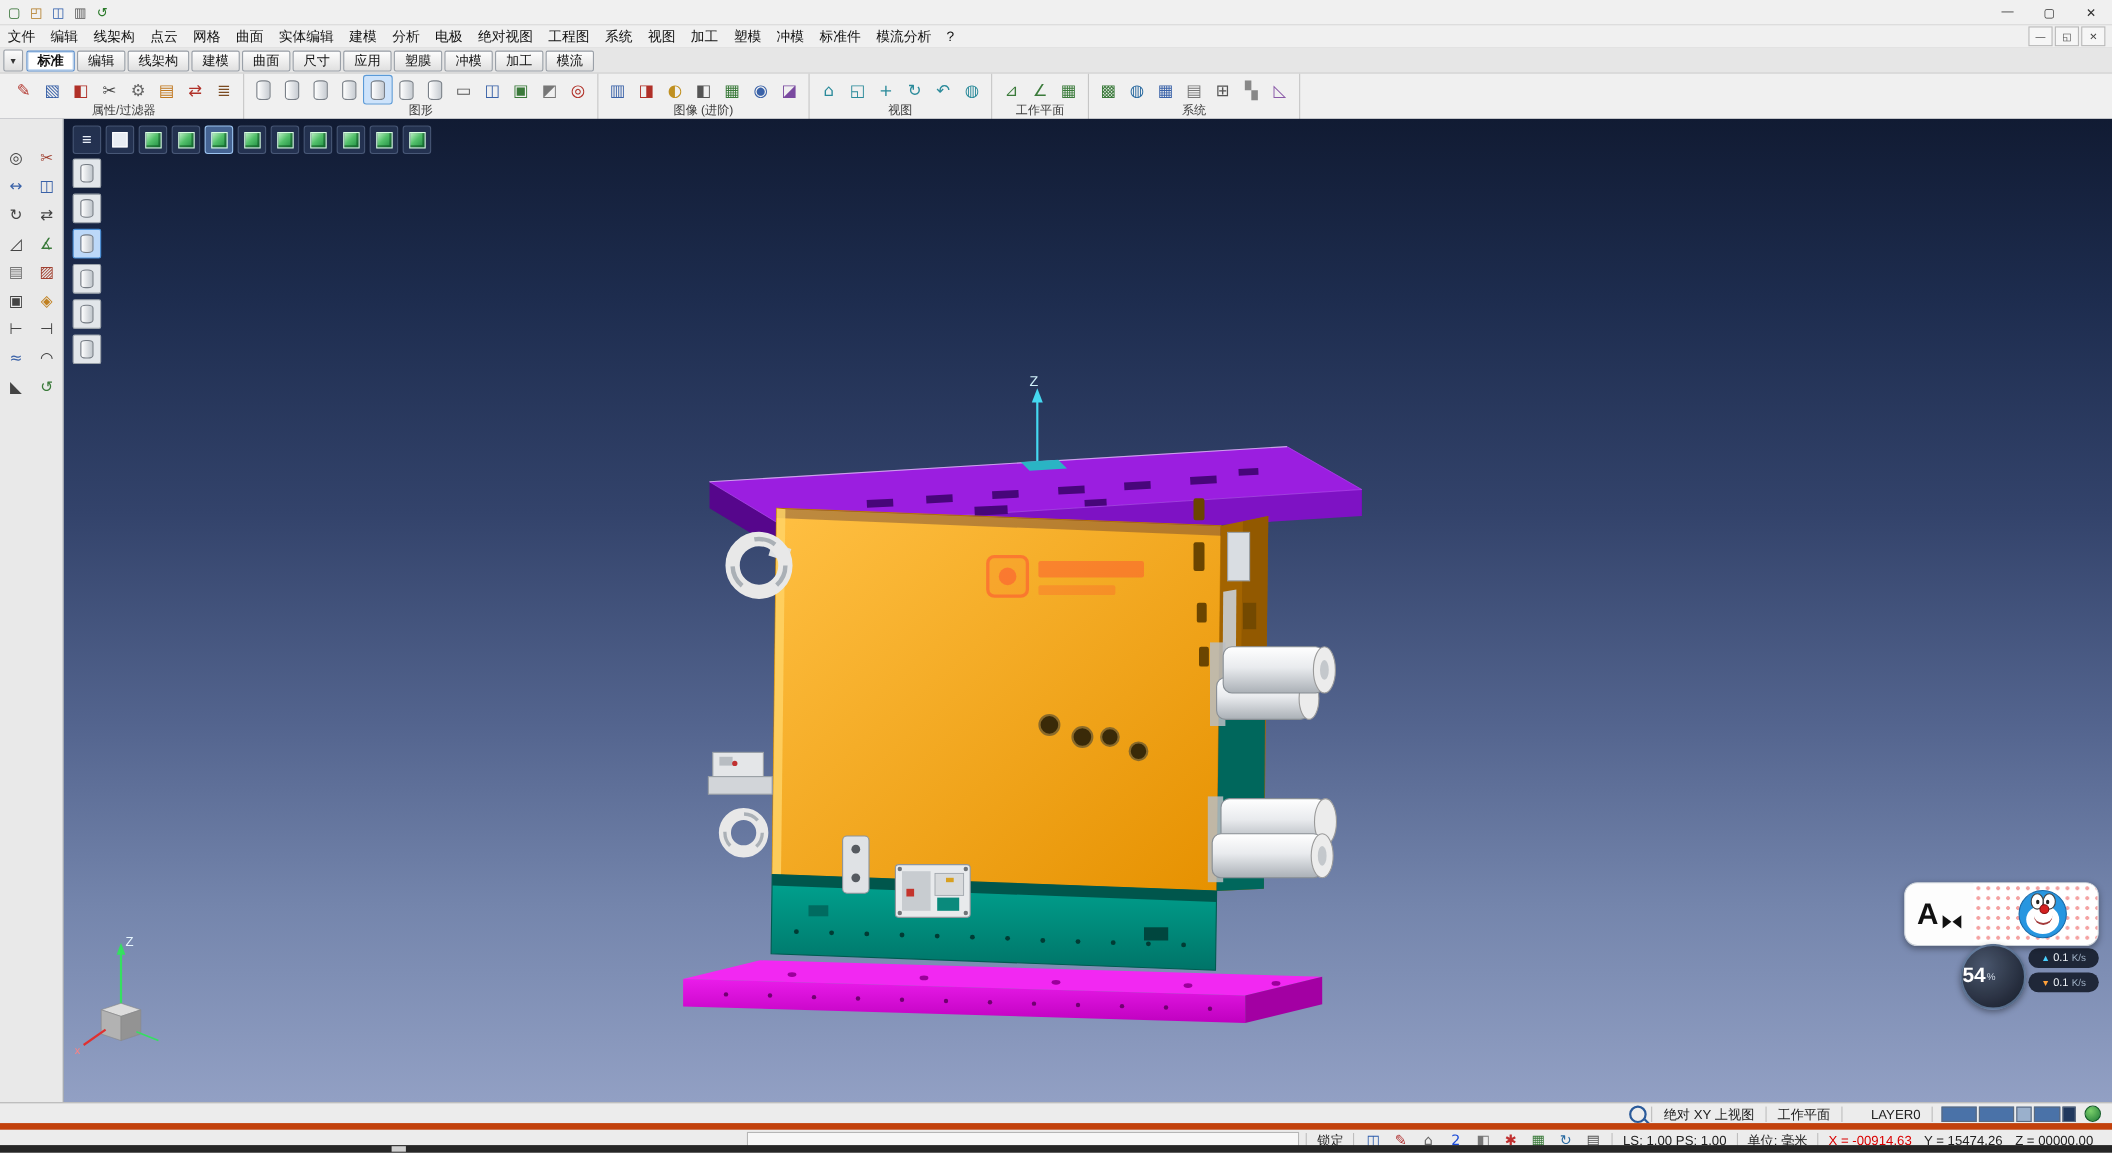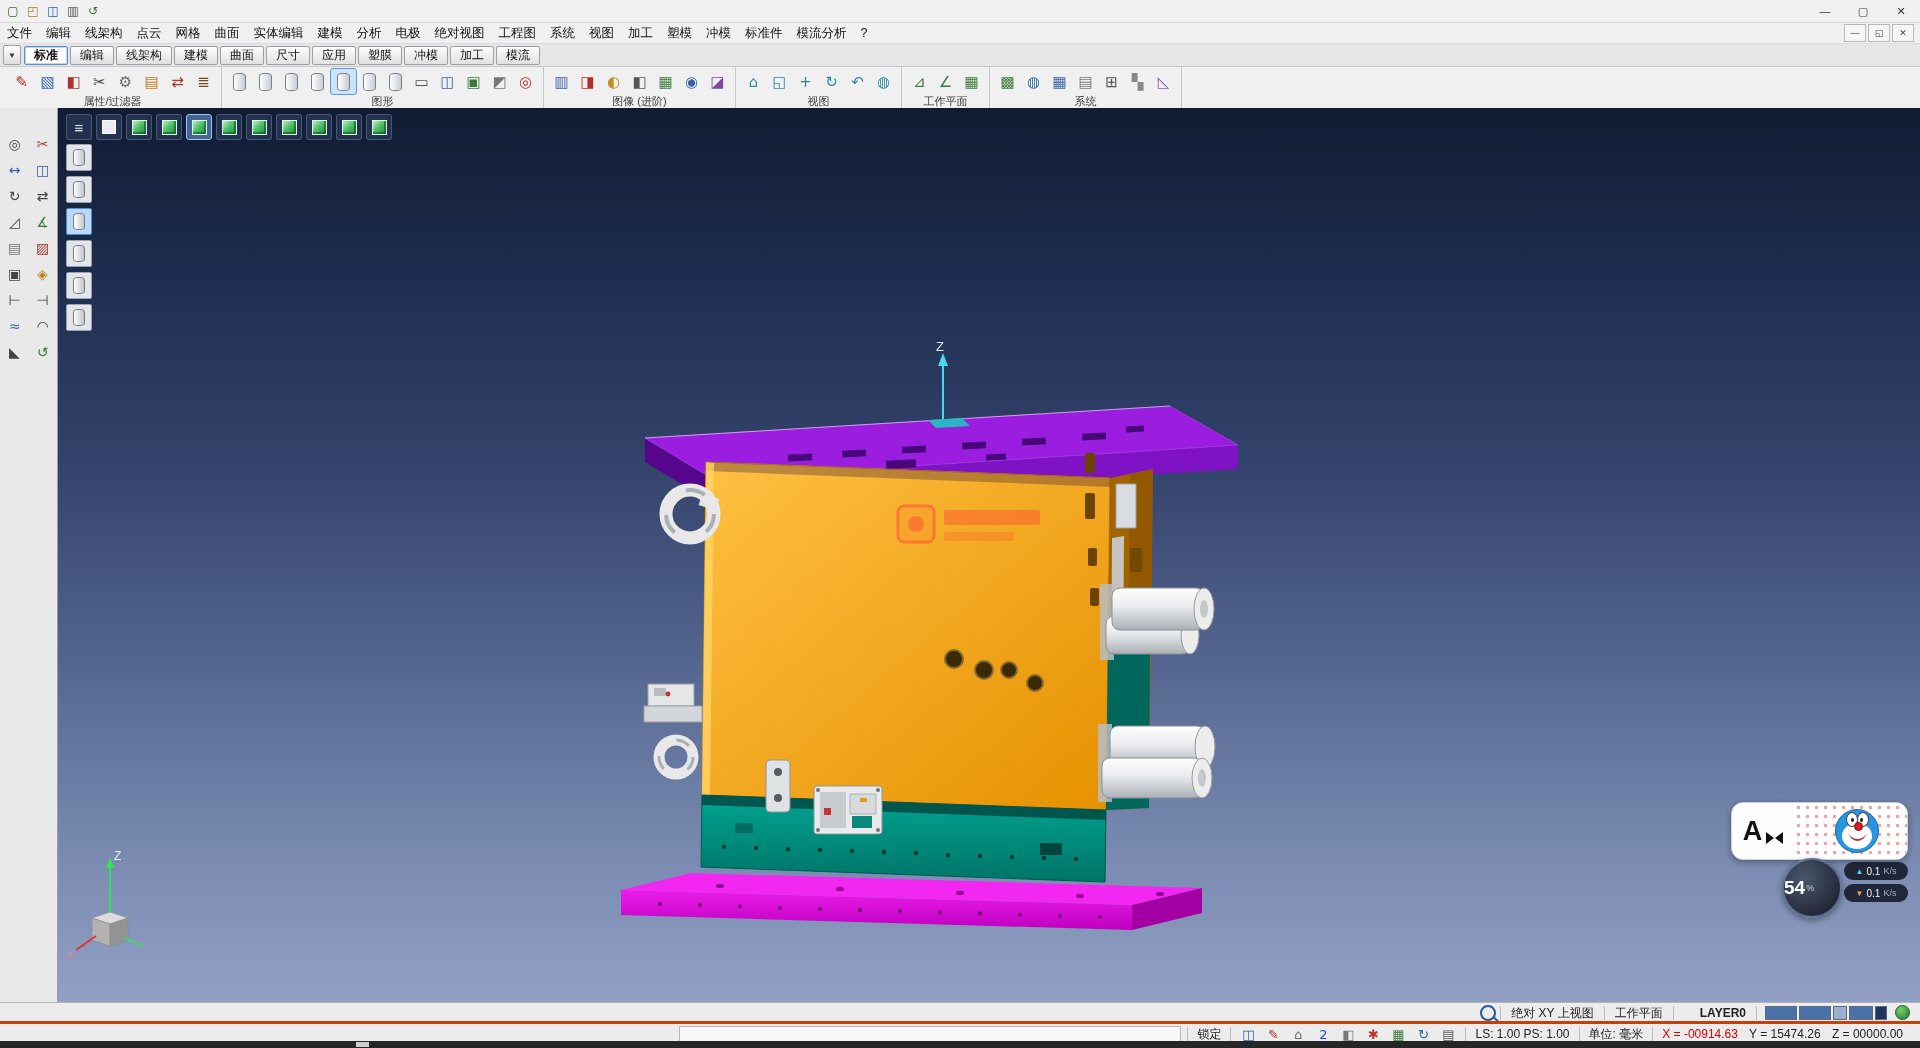--- a/index.html
+++ b/index.html
@@ -97,24 +97,24 @@
   .pill{width:64px;height:18px;border-radius:9px;background:rgba(10,16,28,.82);display:flex;align-items:center;
     justify-content:center;gap:3px;color:#f0f4f8;font-size:10px;}
   .pill .up{color:#4ad0ff;font-size:8px;}
   .pill .down{color:#ffa03a;font-size:8px;}
   .pill .unit{color:#9fb0c4;font-size:9px;}
 
   
   .status1{position:absolute;left:0;top:1002px;width:1920px;height:19px;background:#ececec;
     border-top:1px solid #b4b4b4;display:flex;align-items:center;font-size:12px;color:#222;}
   .status2{position:absolute;left:0;top:1021px;width:1920px;height:20px;background:#ececec;
-    border-top:3px solid #c2410c;display:flex;align-items:center;font-size:12px;color:#222;}
+    border-top:6px solid #c2410c;display:flex;align-items:center;font-size:12px;color:#222;}
   .spacer{flex:1;}
   .s1cell{padding:0 10px;border-left:1px solid #bdbdbd;height:14px;line-height:14px;}
-  .s1cell.layer{font-weight:bold;padding-left:26px;}
+  .s1cell.layer{font-weight:normal;padding-left:26px;}
   .mag{position:relative;width:12px;height:12px;border:2px solid #2a5a9a;border-radius:50%;margin:0 4px 0 8px;}
   .mag::after{content:"";position:absolute;right:-6px;bottom:-2px;width:7px;height:2px;background:#2a5a9a;transform:rotate(45deg);}
   .swatches{display:flex;align-items:center;gap:2px;padding:0 8px;border-left:1px solid #bdbdbd;height:14px;}
   .swatch{display:inline-block;height:12px;border:1px solid #5a6a80;}
   .orb{width:13px;height:13px;border-radius:50%;margin-right:10px;
     background:radial-gradient(circle at 35% 30%,#7ad06a,#1f7a38);border:1px solid #145c28;}
   .sunken{width:500px;height:14px;background:#f7f7f7;border:1px solid #b6b6b6;margin:0 6px;}
   .s2cell{padding:0 9px;border-left:1px solid #bdbdbd;height:15px;line-height:15px;white-space:nowrap;}
   .sicons{display:flex;align-items:center;gap:7px;padding:0 8px;border-left:1px solid #bdbdbd;height:15px;}
   .sicon{width:18px;height:17px;display:flex;align-items:center;justify-content:center;font-size:13px;

